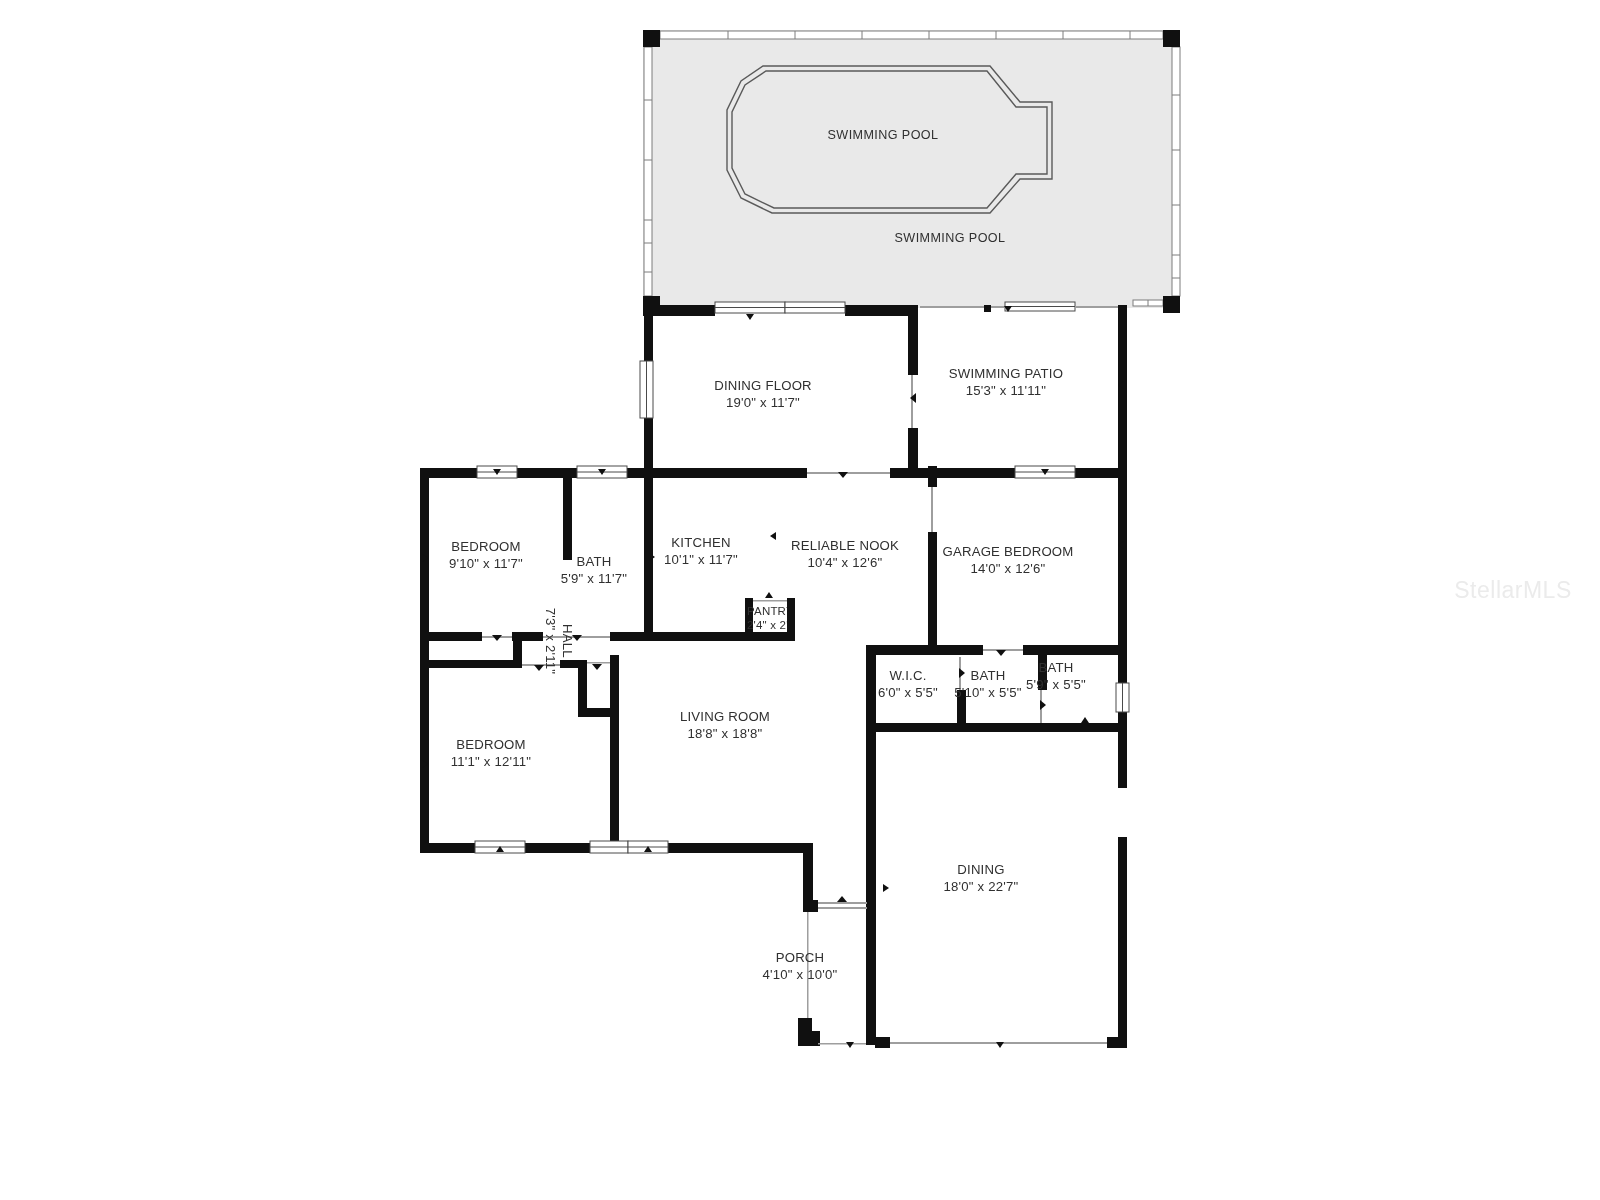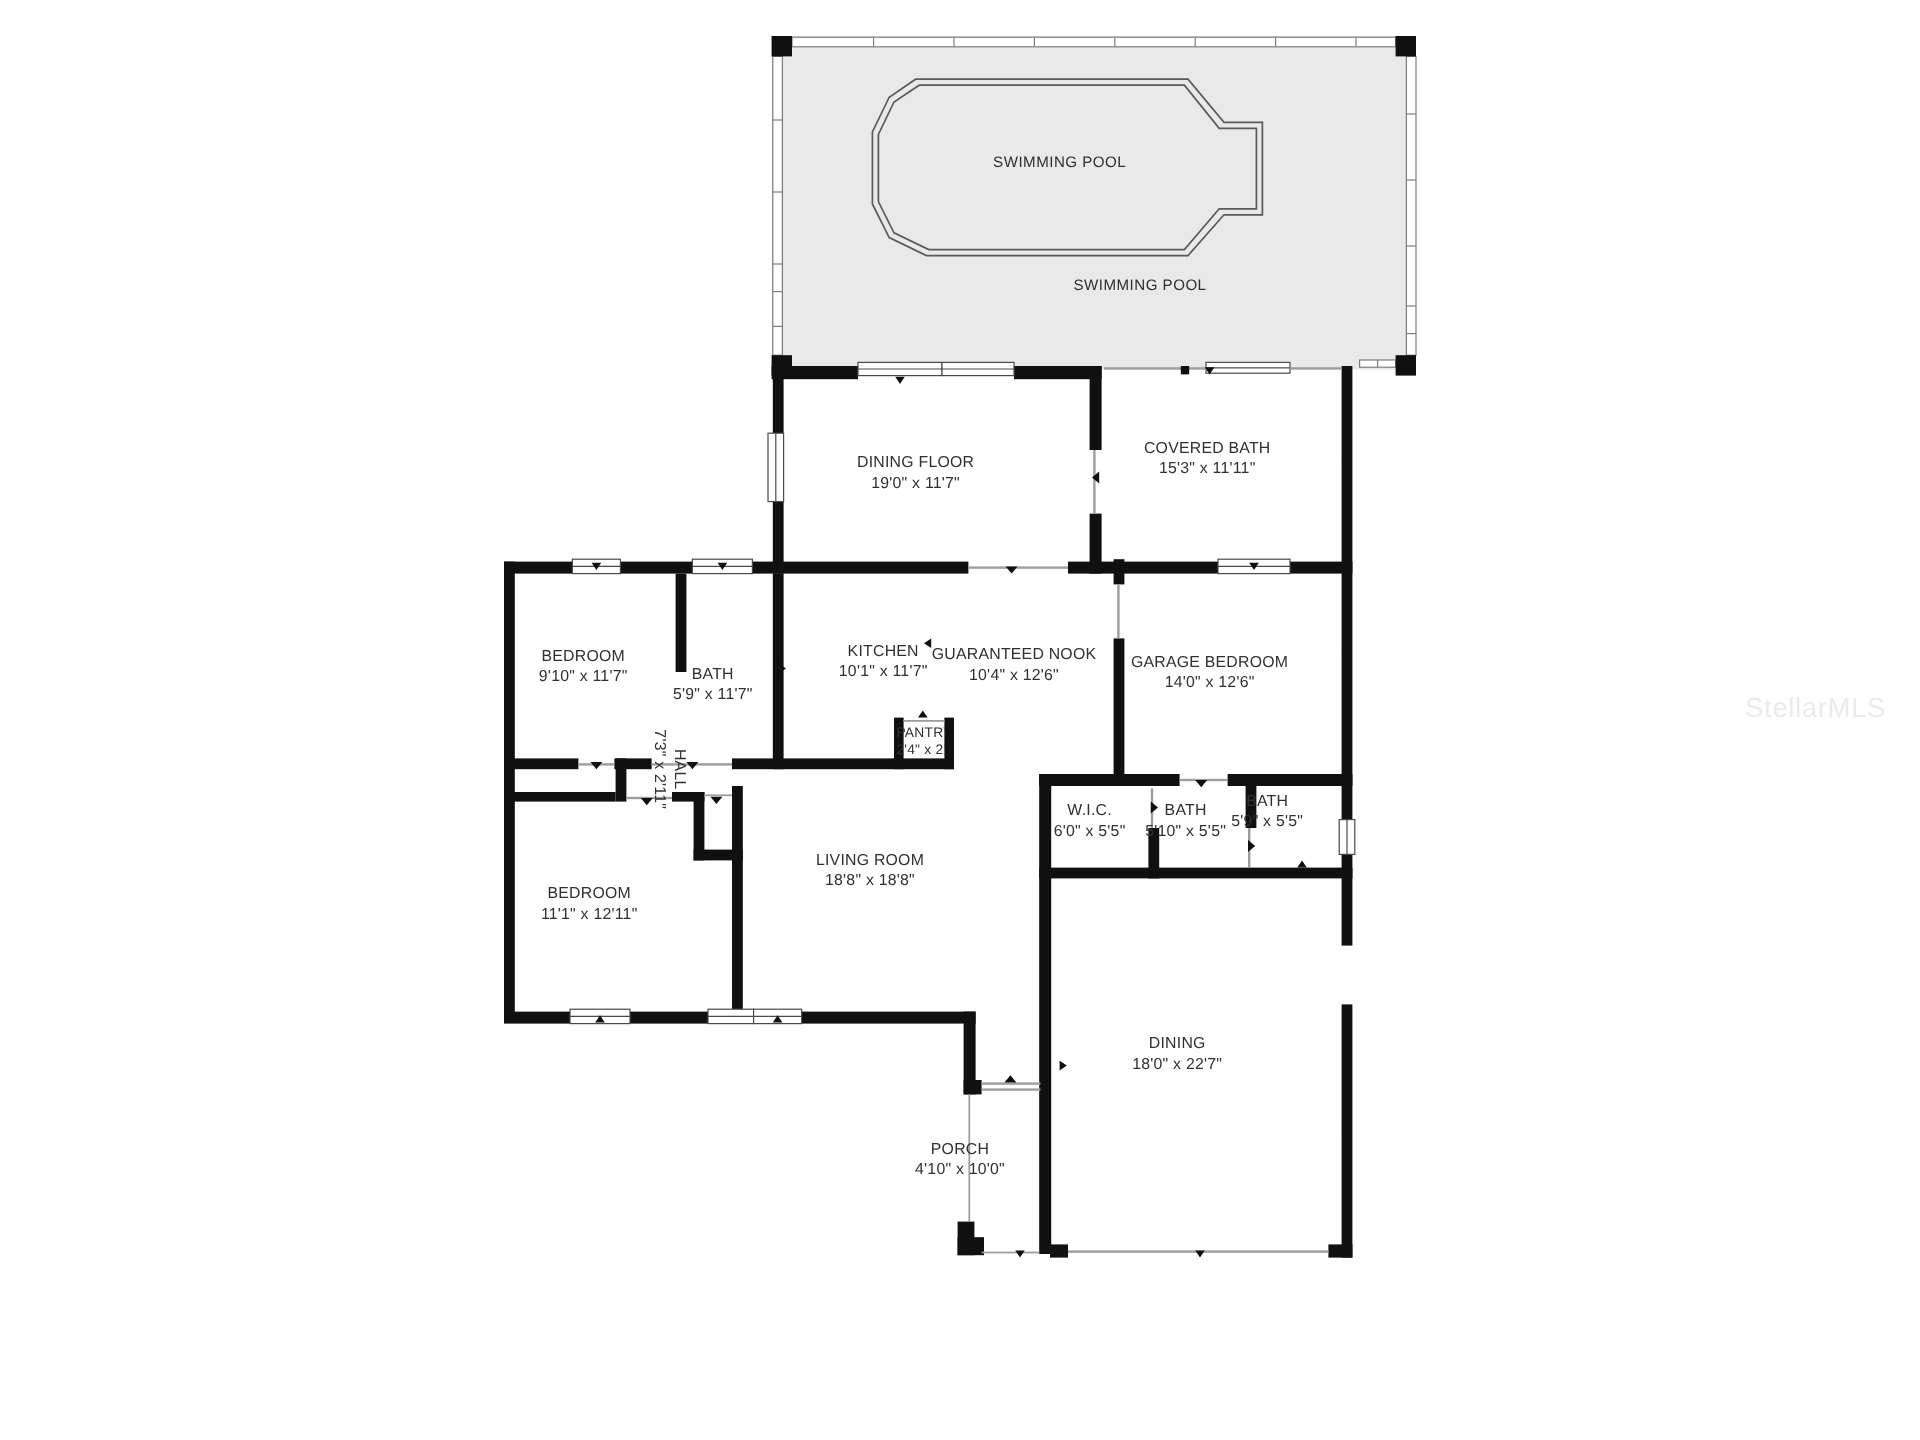--- a/index.html
+++ b/index.html
@@ -251,41 +251,41 @@
     </div>
   <div class="lbl lbl--single" style="left:950px;top:238px">
       <span class="nm">SWIMMING POOL</span>
     </div>
 
   <div class="lbl" style="left:763px;top:394px">
       <span class="nm">DINING FLOOR</span>
       <span class="dm">19'0" x 11'7"</span>
     </div>
   <div class="lbl" style="left:1006px;top:382px">
-      <span class="nm">COVERED BATH</span>
+      <span class="nm">SWIMMING PATIO</span>
       <span class="dm">15'3" x 11'11"</span>
     </div>
   <div class="lbl" style="left:486px;top:555px">
       <span class="nm">BEDROOM</span>
       <span class="dm">9'10" x 11'7"</span>
     </div>
   <div class="lbl" style="left:594px;top:570px">
       <span class="nm">BATH</span>
       <span class="dm">5'9" x 11'7"</span>
     </div>
-  <div class="lbl" style="left:736px;top:551px">
+  <div class="lbl" style="left:701px;top:551px">
       <span class="nm">KITCHEN</span>
       <span class="dm">10'1" x 11'7"</span>
     </div>
   <div class="lbl lbl--pantry" style="left:767px;top:619px">
       <span class="nm">PANTRY</span>
       <span class="dm">2'4" x 2'0"</span>
     </div>
   <div class="lbl" style="left:845px;top:554px">
-      <span class="nm">GUARANTEED NOOK</span>
+      <span class="nm">RELIABLE NOOK</span>
       <span class="dm">10'4" x 12'6"</span>
     </div>
   <div class="lbl" style="left:1008px;top:560px">
       <span class="nm">GARAGE BEDROOM</span>
       <span class="dm">14'0" x 12'6"</span>
     </div>
   <div class="lbl lbl--rot" style="left:558px;top:641px">
       <span class="nm">HALL</span>
       <span class="dm">7'3" x 2'11"</span>
     </div>

